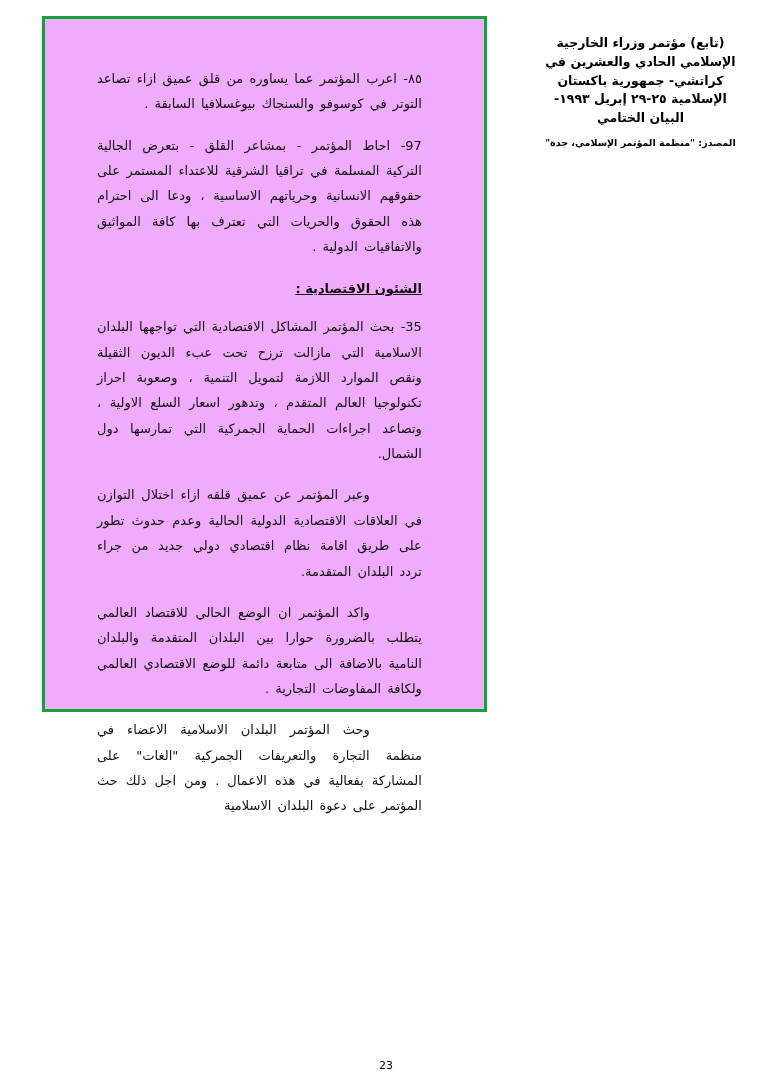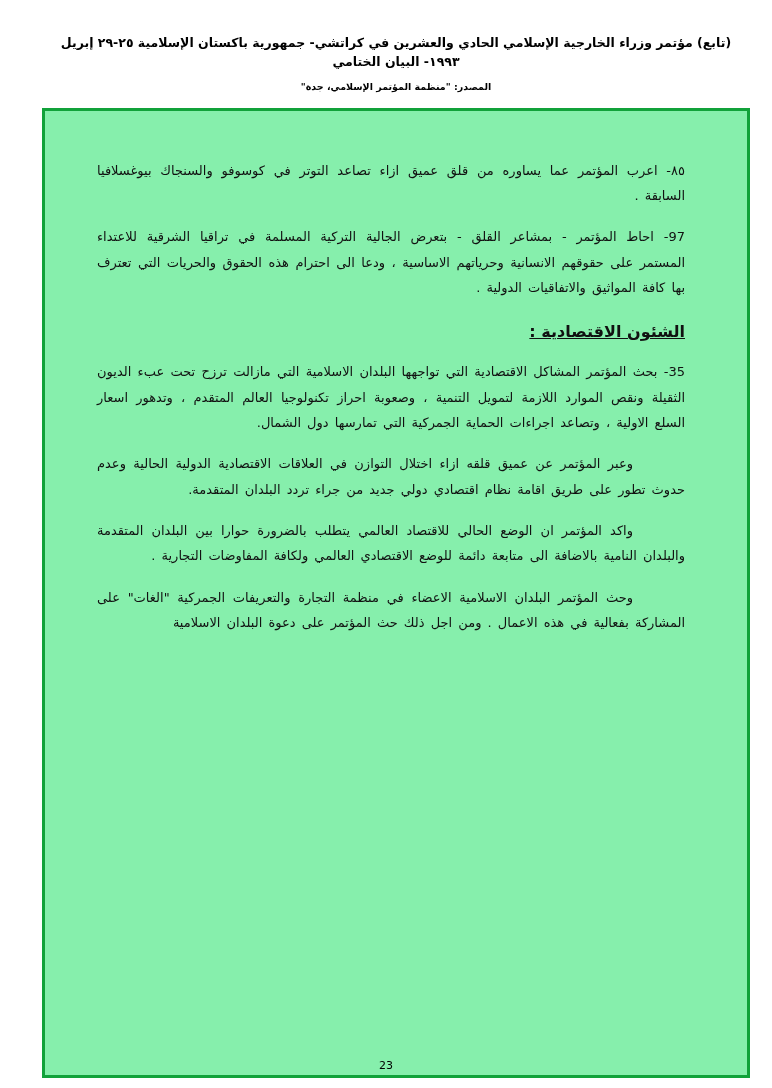--- a/index.html
+++ b/index.html
@@ -13,21 +13,21 @@
     position: relative;
     font-family: "DejaVu Sans", sans-serif;
     color: #000000;
     overflow: hidden;
   }
 
   .page {
     position: absolute;
     inset: 0;
     display: flex;
-    flex-direction: column;
+    flex-direction: row;
     padding-left: 20px;
   }
 
   
   .header {
     padding: 34px 28px 0 28px;
     text-align: center;
   }
   .header-line {
     font-size: 12.5px;
@@ -42,24 +42,24 @@
     font-size: 9.5px;
     font-weight: bold;
     direction: rtl;
     color: #000;
   }
 
   
   .frame {
     margin: 16px 22px 0 22px;
     border: 3px solid #11a23a;
-    height: 970px;
+    height: 696px;
     box-sizing: border-box;
     position: relative;
-    background: #86efac;
+    background: #f0abfc;
   }
 
   .content {
     padding: 34px 62px 0 52px;
     direction: rtl;
     text-align: justify;
   }
 
   .para {
     margin-bottom: 16px;
@@ -69,21 +69,21 @@
     text-align: justify;
     text-justify: inter-word;
     word-spacing: 2px;
   }
 
   .para-indent {
     text-indent: 52px;
   }
 
   .section-heading {
-    font-size: 16px;
+    font-size: 13px;
     font-weight: bold;
     text-decoration: underline;
     margin: 22px 0 18px 0;
     color: #111;
     letter-spacing: 0.5px;
   }
 
   
   .footer {
     position: absolute;

